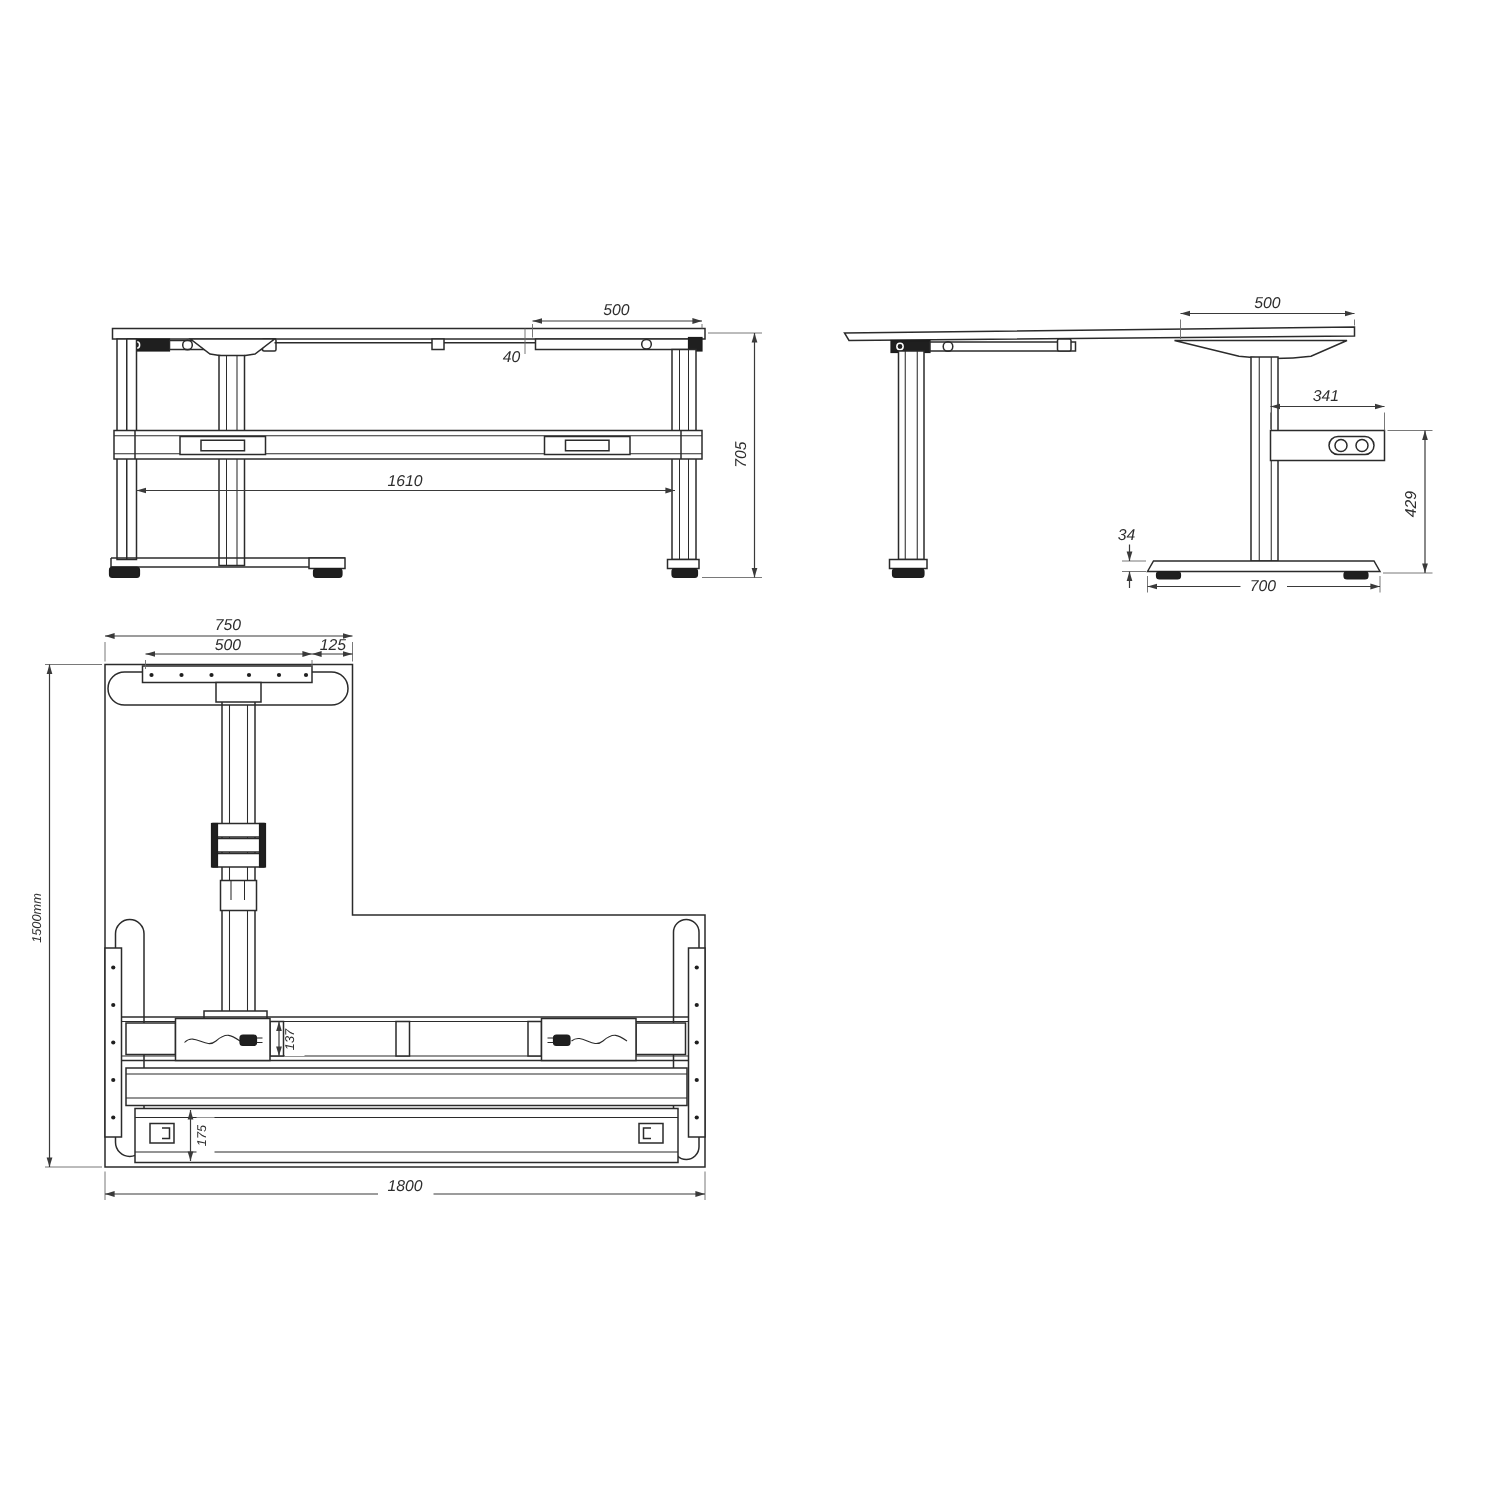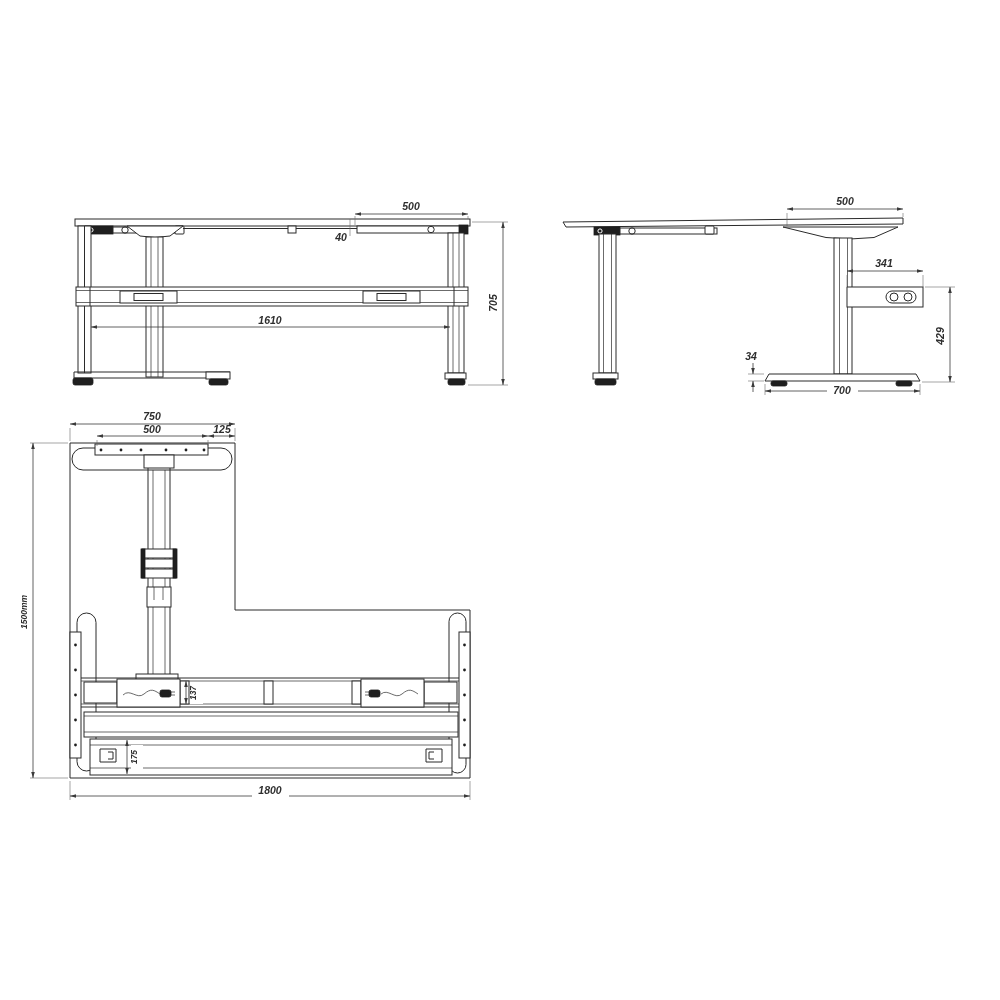--- a/index.html
+++ b/index.html
@@ -1,17 +1,17 @@
 <!DOCTYPE html>
 <html><head>
 <meta charset="utf-8">
 <style>
   html,body{margin:0;padding:0;background:#fff;}
   .canvas{position:relative;width:1000px;height:992px;background:#fff;overflow:hidden;
-          font-family:"Liberation Sans",sans-serif;font-weight:bold;}
+          font-family:"Liberation Sans",sans-serif;}
   svg{display:block;}
   .ln{stroke:#2b2b2b;stroke-width:1;fill:none;}
   .lnthin{stroke:#2b2b2b;stroke-width:.7;fill:none;}
   .face{stroke:#2b2b2b;stroke-width:1;fill:#ffffff;}
   .dark{stroke:#1c1c1c;stroke-width:.8;fill:#1f1f1f;}
   .dim{stroke:#3a3a3a;stroke-width:.8;fill:none;}
   .ext{stroke:#6a6a6a;stroke-width:.6;fill:none;}
   .dot{fill:#1f1f1f;stroke:none;}
   .lbl{font-family:"Liberation Sans",sans-serif;font-style:italic;font-size:10.5px;
        fill:#2e2e2e;text-anchor:middle;}

